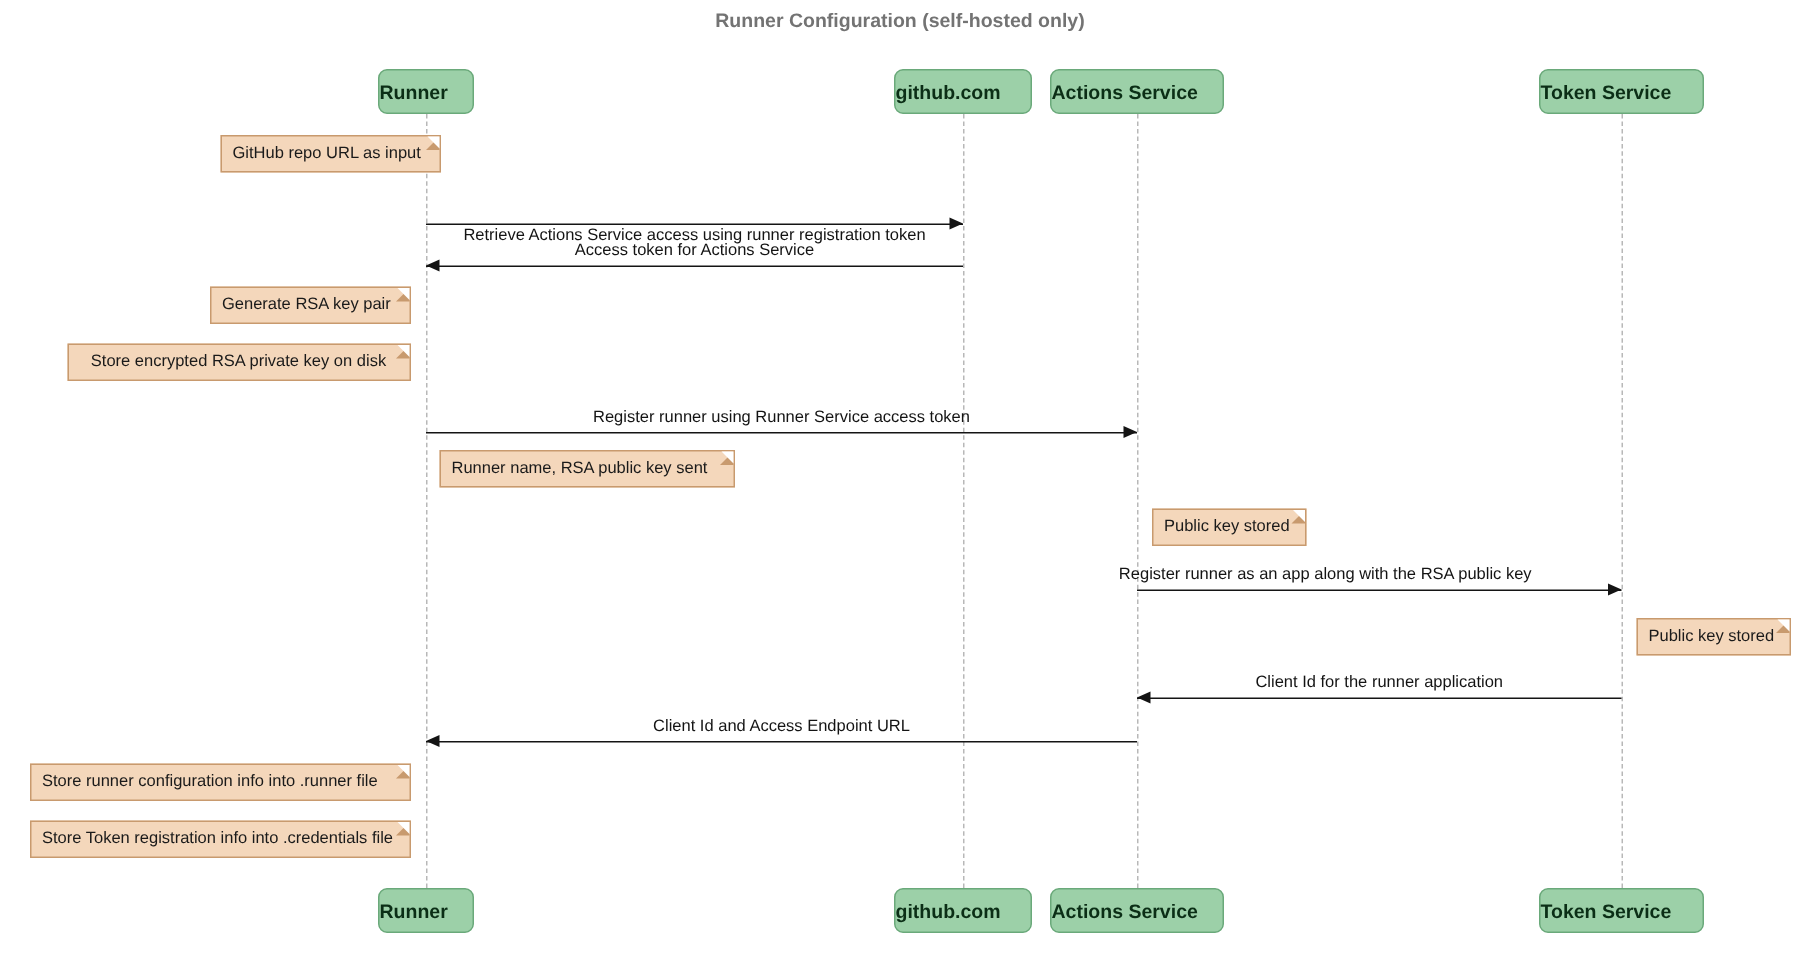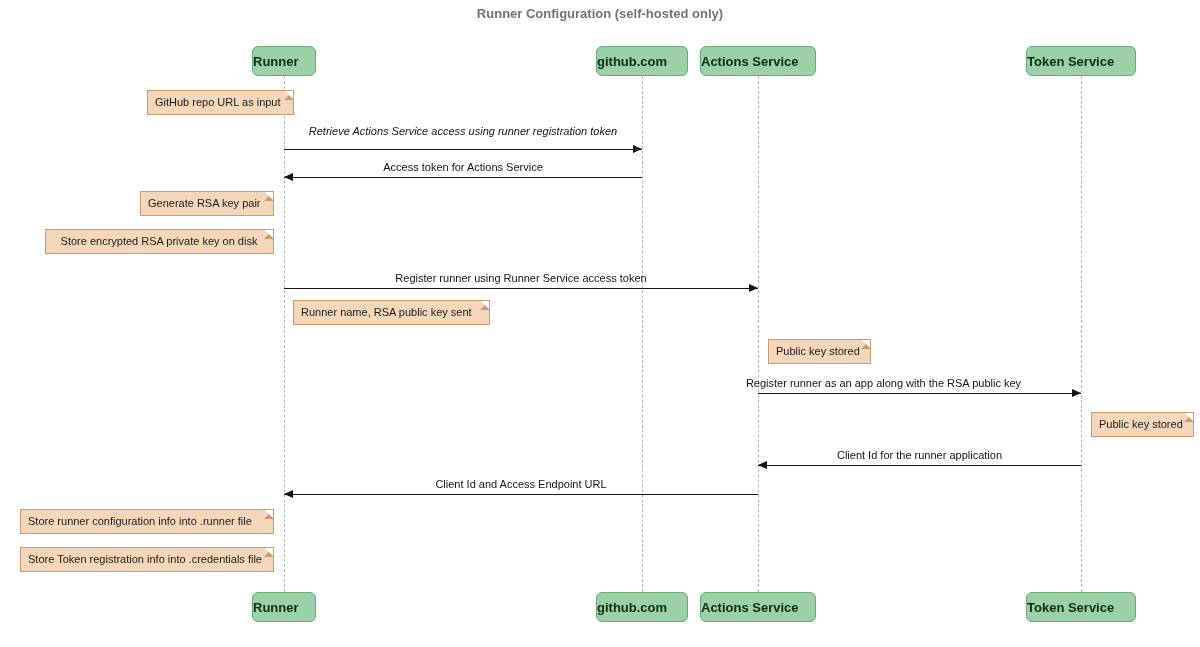--- a/index.html
+++ b/index.html
@@ -122,21 +122,21 @@
       <div class="actor" style="width: 64px; left: 252px; top: 46px;"><span>Runner</span></div>
       <div class="actor" style="width: 64px; left: 252px; top: 592px;"><span>Runner</span></div>
       <div class="actor" style="width: 92px; left: 596px; top: 46px;"><span>github.com</span></div>
       <div class="actor" style="width: 92px; left: 596px; top: 592px;"><span>github.com</span></div>
       <div class="actor" style="width: 116px; left: 700px; top: 46px;"><span>Actions Service</span></div>
       <div class="actor" style="width: 116px; left: 700px; top: 592px;"><span>Actions Service</span></div>
       <div class="actor" style="width: 110px; left: 1026px; top: 46px;"><span>Token Service</span></div>
       <div class="actor" style="width: 110px; left: 1026px; top: 592px;"><span>Token Service</span></div>
       <div class="msg-line" style="left: 284px; width: 358px; top: 149px;"></div>
       <div class="arrow-head arrow-right" style="top: 145px; left: 633px;"></div>
-      <div class="msg-label" style="left: 284px; width: 358px; top: 125px; font-style: italic;">Retrieve Actions Service access using runner registration token</div>
+      <div class="msg-label" style="left: 284px; width: 358px; top: 151px;">Retrieve Actions Service access using runner registration token</div>
       <div class="msg-line" style="left: 284px; width: 358px; top: 177px;"></div>
       <div class="arrow-head arrow-left" style="top: 173px; left: 284px;"></div>
       <div class="msg-label" style="left: 284px; width: 358px; top: 161px;">Access token for Actions Service</div>
       <div class="msg-line" style="left: 284px; width: 474px; top: 288px;"></div>
       <div class="arrow-head arrow-right" style="top: 284px; left: 749px;"></div>
       <div class="msg-label" style="left: 284px; width: 474px; top: 272px;">Register runner using Runner Service access token</div>
       <div class="msg-line" style="left: 758px; width: 323px; top: 393px;"></div>
       <div class="arrow-head arrow-right" style="top: 389px; left: 1072px;"></div>
       <div class="msg-label" style="left: 722px; width: 323px; top: 377px;">Register runner as an app along with the RSA public key</div>
       <div class="msg-line" style="left: 758px; width: 323px; top: 465px;"></div>

